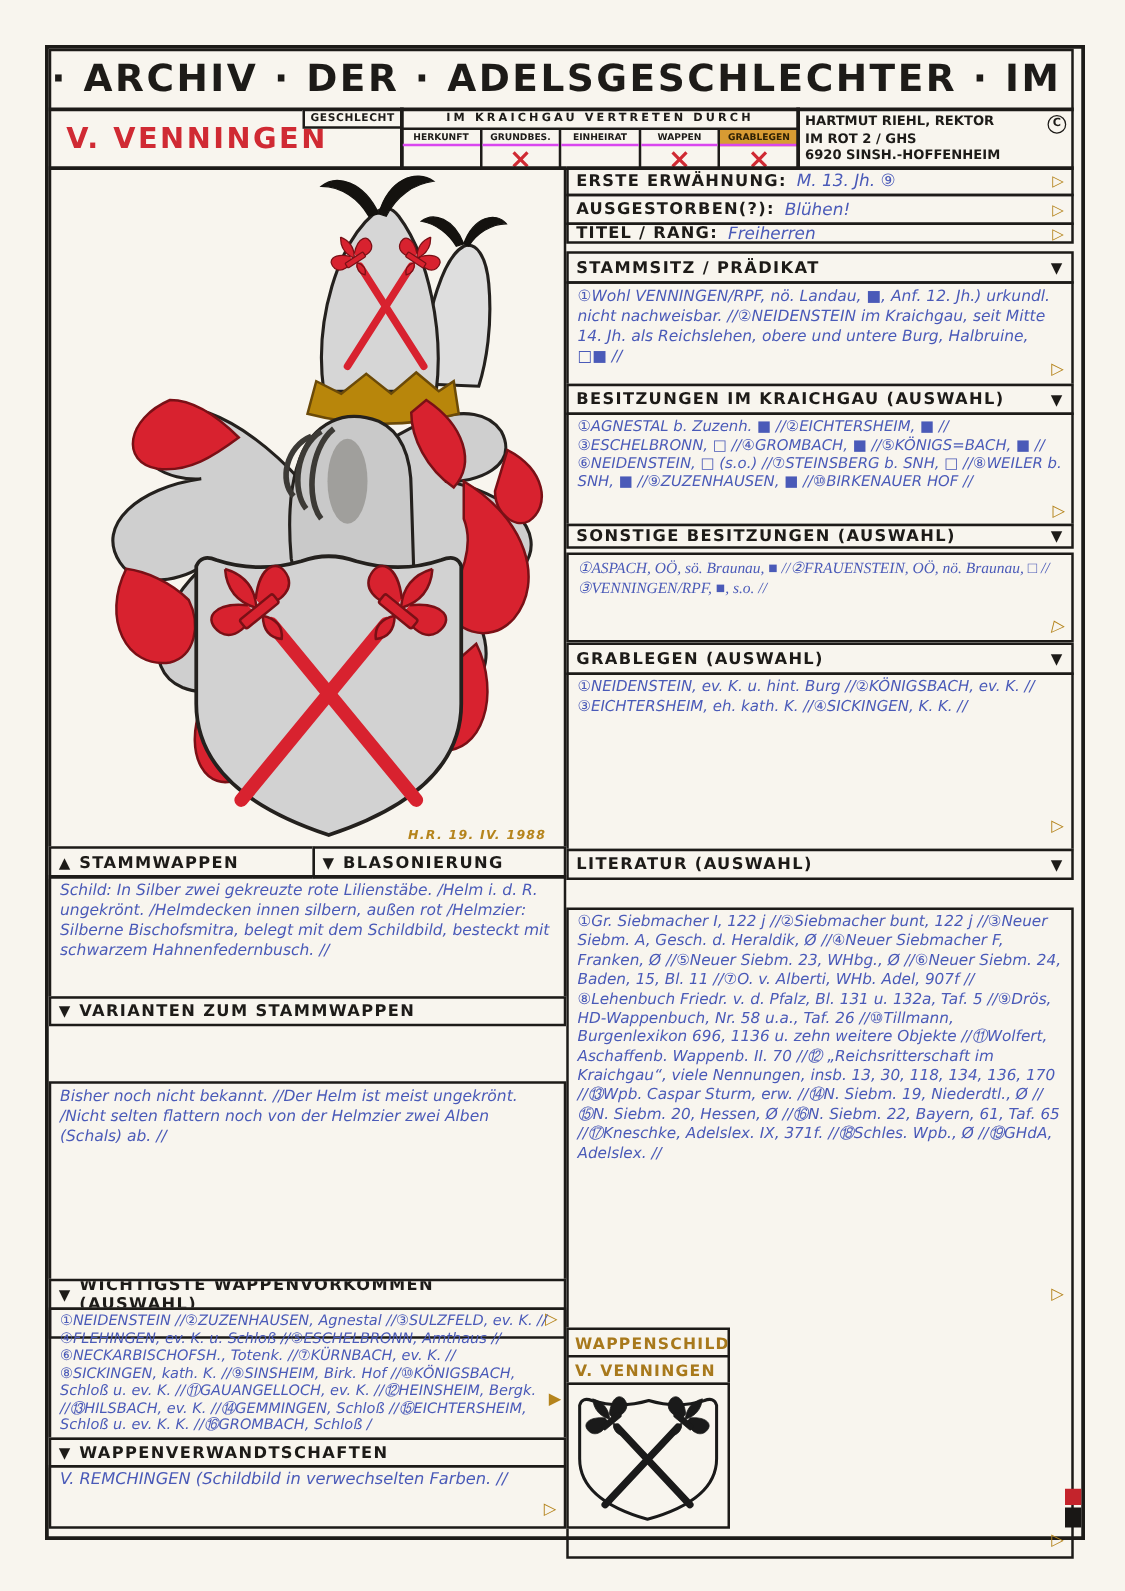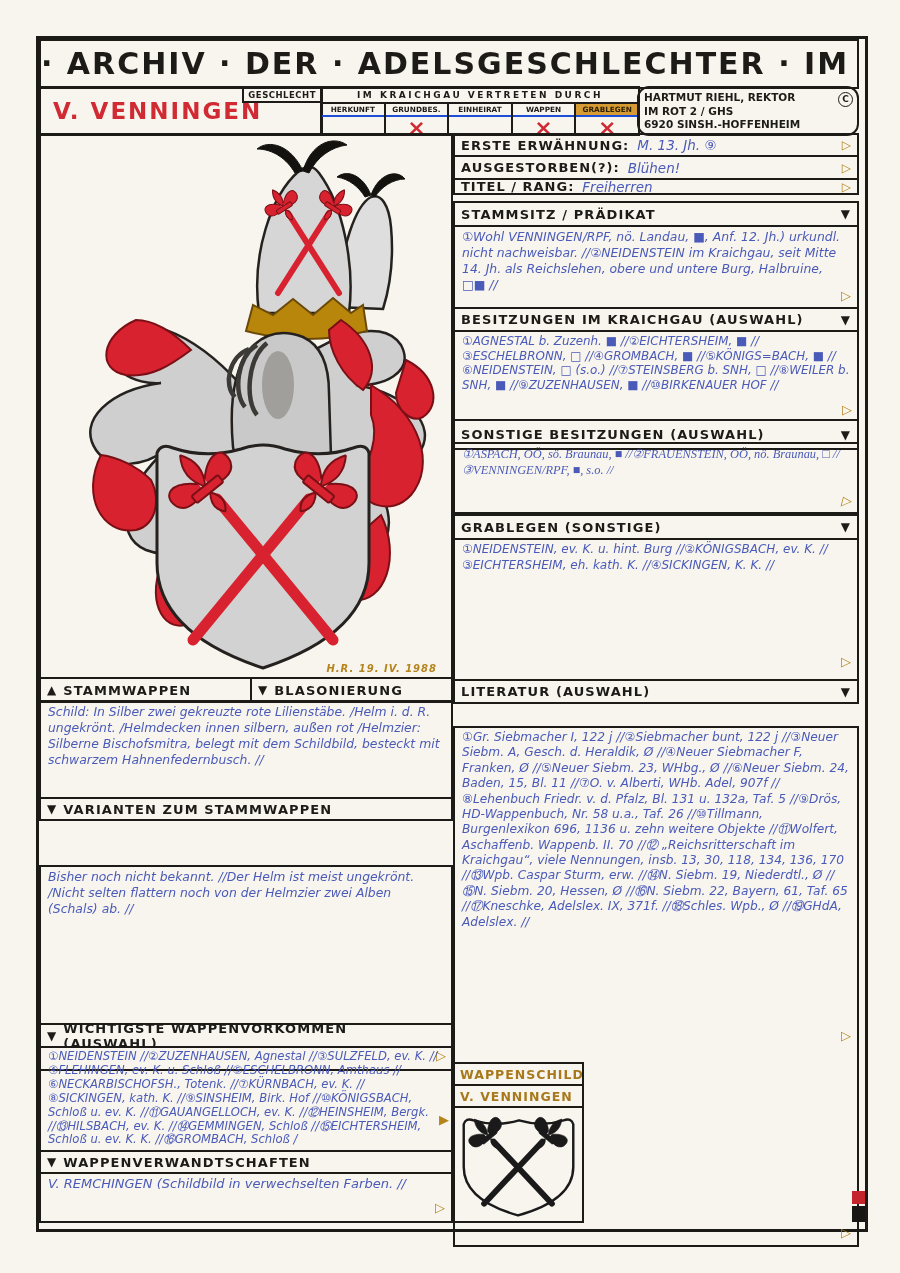--- a/index.html
+++ b/index.html
@@ -30,21 +30,21 @@
            padding:10px 0 0 12px;}
   .geschlecht{position:absolute;top:-1px;right:-1px;border:2px solid #1d1b18;
               font-size:8.5px;font-weight:bold;letter-spacing:.5px;padding:1px 4px;
               background:#f8f5ee;}
   .vt-top{height:14px;font-size:9px;font-weight:bold;letter-spacing:2.5px;
           text-align:center;border-bottom:2px solid #1d1b18;line-height:14px;}
   .vt-cols{display:flex;height:calc(100% - 16px);}
   .vcol{flex:1;border-right:2px solid #1d1b18;display:flex;flex-direction:column;}
   .vcol:last-child{border-right:none;}
   .vcol .vlbl{font-size:7.3px;font-weight:bold;text-align:center;
-              border-bottom:2px solid #1d4ed8;padding:1px 0;min-height:9px;}
+              border-bottom:2px solid #d946ef;padding:1px 0;min-height:9px;}
   .vcol .vmark{flex:1;display:flex;align-items:center;justify-content:center;
                color:#d02a33;font-size:22px;font-weight:bold;line-height:1;}
   .vcol.hl .vlbl{background:#d79b33;color:#2e2105;}
   .author{font-size:10.5px;font-weight:bold;line-height:1.3;padding:3px 5px;position:relative;}
   .copyright{position:absolute;right:4px;top:4px;width:13px;height:13px;
              border:1.5px solid #1d1b18;border-radius:50%;font-size:9px;font-weight:bold;
              text-align:center;line-height:13px;}
   .sig{position:absolute;right:14px;bottom:4px;color:#b5841c;font-weight:bold;
        font-size:10px;letter-spacing:1px;font-style:italic;}
   .wslbl{font-size:12.5px;font-weight:bold;letter-spacing:1px;color:#a8791c;
@@ -88,21 +88,21 @@
         <div class="vlbl">WAPPEN</div>
         <div class="vmark">×</div>
       </div>
       <div class="vcol hl">
         <div class="vlbl">GRABLEGEN</div>
         <div class="vmark">×</div>
       </div>
     </div>
   </div>
 
-  <div class="box author" style="left:598px;top:47px;width:222px;height:50px;border-radius:12px;">
+  <div class="box author" style="left:598px;top:47px;width:222px;height:50px;">
     <div>HARTMUT RIEHL, REKTOR</div>
     <div>IM ROT 2 / GHS</div>
     <div>6920 SINSH.-HOFFENHEIM</div>
     <div class="copyright">C</div>
   </div>
 
   <div class="box" style="left:0;top:94px;width:414px;height:547px;">
     <svg viewBox="0 0 414 542" width="414" height="542">
       <defs>
         <g id="fleurRed" fill="#d8222f" stroke="#7a1016" stroke-width="2" stroke-linejoin="round">
@@ -193,31 +193,31 @@
 
   <div class="box hdr" style="left:414px;top:268px;width:406px;height:25px;">
     <span>BESITZUNGEN IM KRAICHGAU (AUSWAHL)</span>
     <span class="tri tri-r">▼</span>
   </div>
   <div class="box content hw" style="left:414px;top:291px;width:406px;height:91px;font-size:11.9px;line-height:1.22;">
     <span>①AGNESTAL b. Zuzenh. ■ //②EICHTERSHEIM, ■ //③ESCHELBRONN, □ //④GROMBACH, ■ //⑤KÖNIGS=BACH, ■ //⑥NEIDENSTEIN, □ (s.o.) //⑦STEINSBERG b. SNH, □ //⑧WEILER b. SNH, ■ //⑨ZUZENHAUSEN, ■ //⑩BIRKENAUER HOF //</span>
     <span class="ar" style="right:5px;bottom:1px;">▷</span>
   </div>
 
-  <div class="box hdr" style="left:414px;top:380px;width:406px;height:31px;">
+  <div class="box hdr" style="left:414px;top:380px;width:406px;height:20px;">
     <span>SONSTIGE BESITZUNGEN (AUSWAHL)</span>
     <span class="tri tri-r">▼</span>
   </div>
   <div class="box content hw" style="left:414px;top:403px;width:406px;height:72px;font-family:Liberation Serif, serif;">
     <span>①ASPACH, OÖ, sö. Braunau, ■ //②FRAUENSTEIN, OÖ, nö. Braunau, □ //③VENNINGEN/RPF, ■, s.o. //</span>
     <span class="ar" style="right:6px;bottom:2px;">▷</span>
   </div>
 
   <div class="box hdr" style="left:414px;top:475px;width:406px;height:26px;">
-    <span>GRABLEGEN (SONSTIGE)</span>
+    <span>GRABLEGEN (AUSWAHL)</span>
     <span class="tri tri-r">▼</span>
   </div>
   <div class="box content hw" style="left:414px;top:499px;width:406px;height:143px;font-size:12px;">
     <span>①NEIDENSTEIN, ev. K. u. hint. Burg //②KÖNIGSBACH, ev. K. //③EICHTERSHEIM, eh. kath. K. //④SICKINGEN, K. K. //</span>
     <span class="ar" style="right:6px;bottom:8px;">▷</span>
   </div>
 
   <div class="box hdr" style="left:414px;top:640px;width:406px;height:25px;">
     <span>LITERATUR (AUSWAHL)</span>
     <span class="tri tri-r">▼</span>

